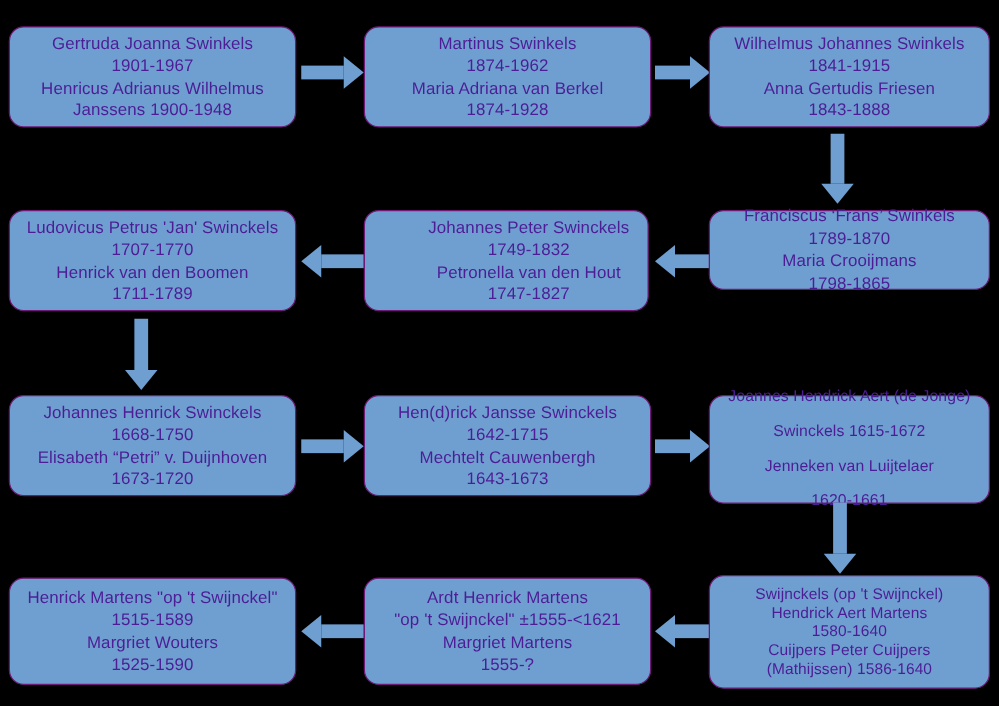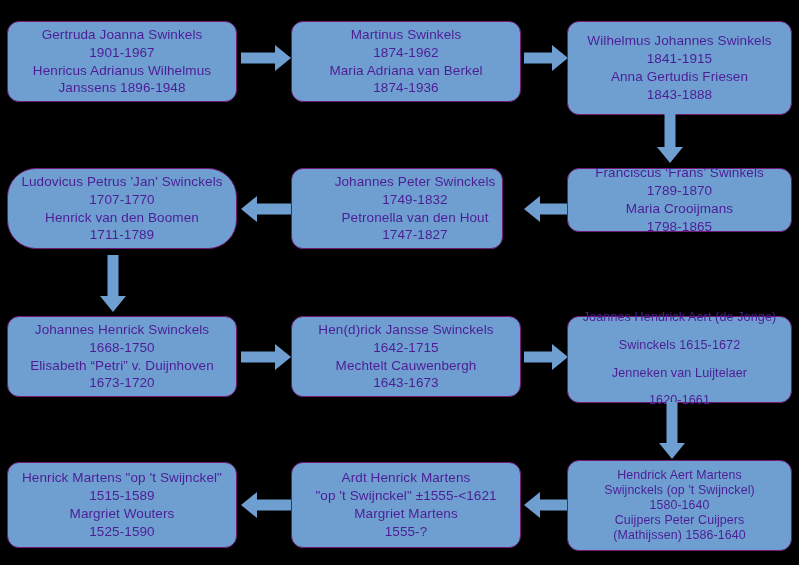--- a/index.html
+++ b/index.html
@@ -101,65 +101,65 @@
 </style>
 </head>
 <body>
 
 <div id="canvas">
 
   <div class="node" style="left:7px; top:21px; width:230px; height:81px;">
     <span class="ln">Gertruda Joanna Swinkels</span>
     <span class="ln">1901-1967</span>
     <span class="ln">Henricus Adrianus Wilhelmus</span>
-    <span class="ln">Janssens 1896-1948</span>
+    <span class="ln">Janssens 1900-1948</span>
   </div>
 
   <div class="arrow right" style="left:241px; top:45px; width:50px; height:26px;">
     <div class="shaft" style="width:34px;"></div>
     <div class="head"></div>
   </div>
 
   <div class="node" style="left:291px; top:21px; width:230px; height:81px;justify-content:space-between;">
     <span class="ln">Martinus Swinkels</span>
     <span class="ln">1874-1962</span>
     <span class="ln">Maria Adriana van Berkel</span>
-    <span class="ln">1874-1936</span>
+    <span class="ln">1874-1928</span>
   </div>
 
   <div class="arrow right" style="left:524px; top:45px; width:44px; height:26px;">
     <div class="shaft" style="width:28px;"></div>
     <div class="head"></div>
   </div>
 
-  <div class="node" style="left:567px; top:21px; width:225px; height:94px;">
+  <div class="node" style="left:567px; top:21px; width:225px; height:81px;">
     <span class="ln">Wilhelmus Johannes Swinkels</span>
     <span class="ln">1841-1915</span>
     <span class="ln">Anna Gertudis Friesen</span>
     <span class="ln">1843-1888</span>
   </div>
 
   <div class="arrow down" style="left:657px; top:107px; width:26px; height:56px;">
     <div class="shaft" style="height:40px;"></div>
     <div class="head"></div>
   </div>
 
-  <div class="node" style="left:7px; top:168px; width:230px; height:81px;border-radius:29px;">
+  <div class="node" style="left:7px; top:168px; width:230px; height:81px;">
     <span class="ln">Ludovicus Petrus 'Jan' Swinckels</span>
     <span class="ln">1707-1770</span>
     <span class="ln">Henrick van den Boomen</span>
     <span class="ln">1711-1789</span>
   </div>
 
   <div class="arrow left" style="left:241px; top:196px; width:50px; height:26px;">
     <div class="shaft" style="width:34px;"></div>
     <div class="head"></div>
   </div>
 
-  <div class="node" style="left:291px; top:168px; width:212px; height:81px;padding-left:44px;">
+  <div class="node" style="left:291px; top:168px; width:228px; height:81px;padding-left:44px;">
     <span class="ln">Johannes Peter Swinckels</span>
     <span class="ln">1749-1832</span>
     <span class="ln">Petronella van den Hout</span>
     <span class="ln">1747-1827</span>
   </div>
 
   <div class="arrow left" style="left:524px; top:196px; width:44px; height:26px;">
     <div class="shaft" style="width:28px;"></div>
     <div class="head"></div>
   </div>
@@ -230,20 +230,20 @@
     <span class="ln">Margriet Martens</span>
     <span class="ln">1555-?</span>
   </div>
 
   <div class="arrow left" style="left:524px; top:492px; width:44px; height:26px;">
     <div class="shaft" style="width:28px;"></div>
     <div class="head"></div>
   </div>
 
   <div class="node tight5" style="left:567px; top:460px; width:225px; height:91px;">
+    <span class="ln">Swijnckels (op 't Swijnckel)</span>
     <span class="ln">Hendrick Aert Martens</span>
-    <span class="ln">Swijnckels (op 't Swijnckel)</span>
     <span class="ln">1580-1640</span>
     <span class="ln">Cuijpers Peter Cuijpers</span>
     <span class="ln">(Mathijssen) 1586-1640</span>
   </div>
 
 </div>
 
 </body></html>

